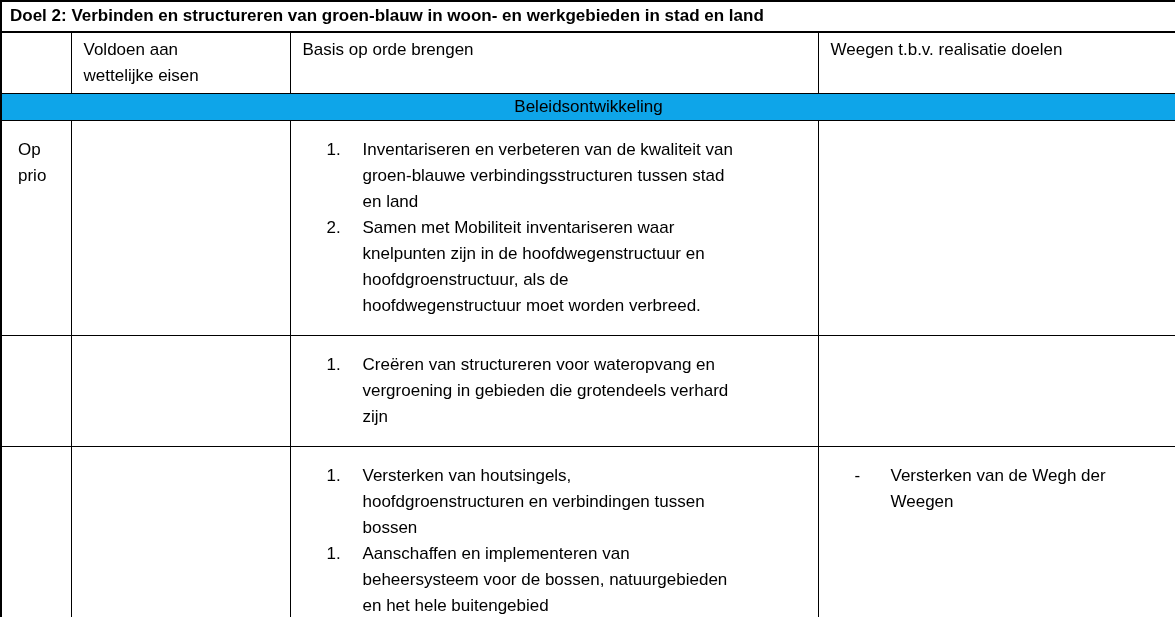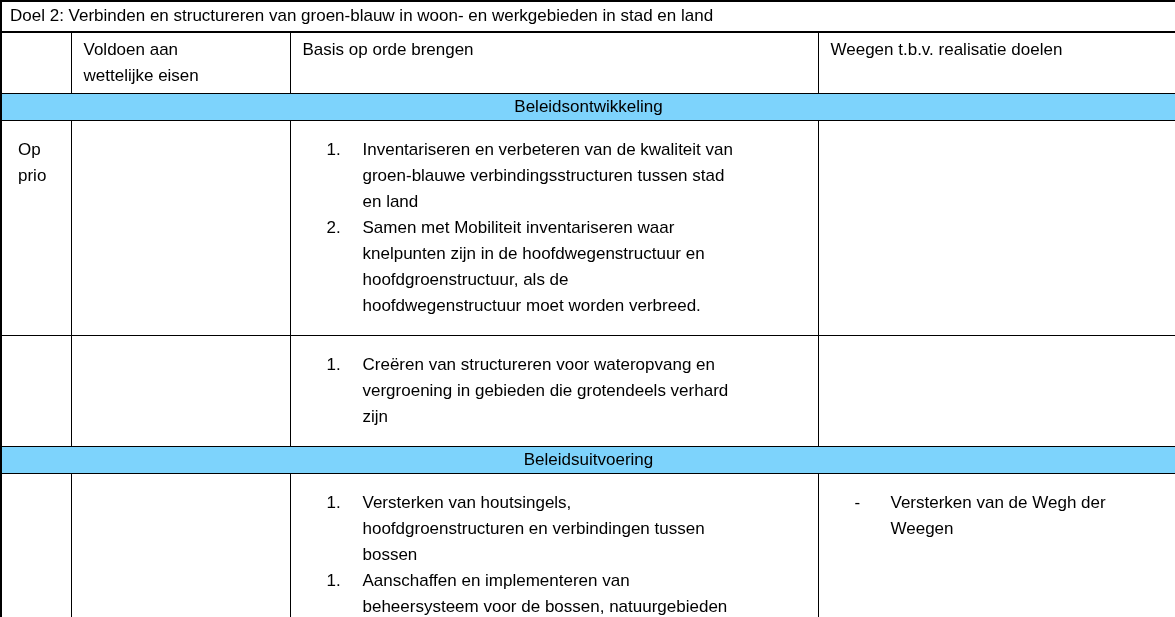--- a/index.html
+++ b/index.html
@@ -25,30 +25,30 @@
     line-height: 26px;
     color: #000000;
   }
   table.doel-table td {
     border: 1px solid #000000;
     vertical-align: top;
     padding: 16px;
     overflow: hidden;
   }
   tr.title-row td {
-    font-weight: normal;
+    font-weight: bold;
     vertical-align: middle;
     padding: 1px 8px 2px 8px;
     border-bottom: 2px solid #000000;
   }
   tr.header-row td {
     padding: 4px 12px;
   }
   tr.section-row td {
-    background: #7dd3fc;
+    background: #0ea5e9;
     text-align: center;
     vertical-align: middle;
     padding: 0;
   }
   td.prio-cell {
     padding: 4px 8px;
   }
   td.list-cell {
     padding: 4px 8px 4px 0;
   }
@@ -123,23 +123,20 @@
         <div class="li">
           <span class="num">1.</span>
           <span class="txt preline">Creëren van structureren voor wateropvang en
 vergroening in gebieden die grotendeels verhard
 zijn</span>
         </div>
       </td>
       <td></td>
     </tr>
 
-    <tr class="section-row" style="height:26px">
-      <td colspan="4">Beleidsuitvoering</td>
-    </tr>
     <tr class="body-row">
       <td></td>
       <td></td>
       <td class="list-cell">
         <div class="li">
           <span class="num">1.</span>
           <span class="txt preline">Versterken van houtsingels,
 hoofdgroenstructuren en verbindingen tussen
 bossen</span>
         </div>

